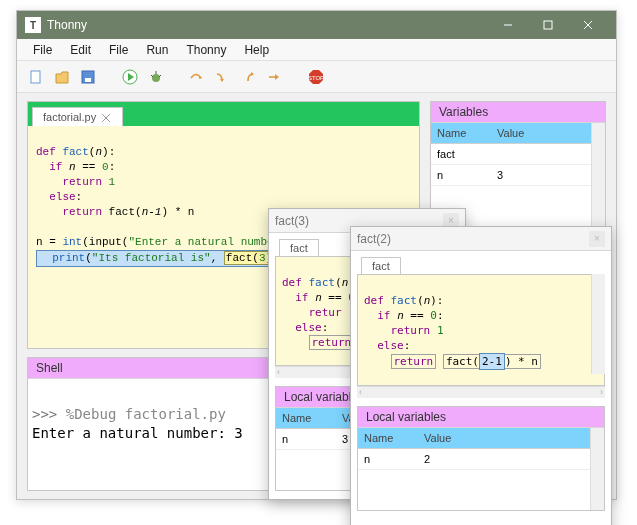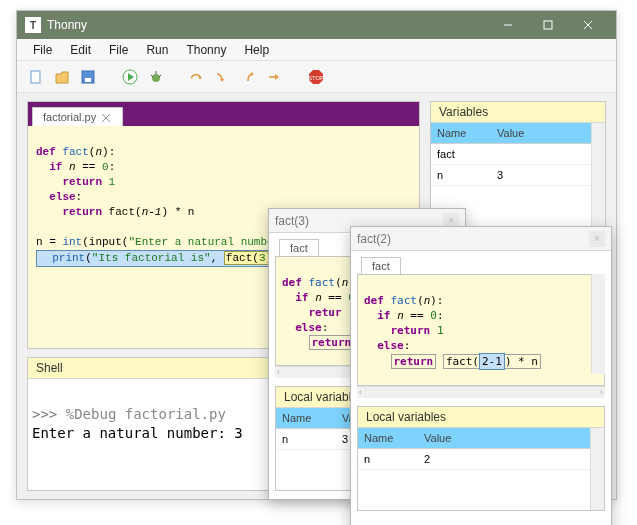--- a/index.html
+++ b/index.html
@@ -69,54 +69,54 @@
   .left-col { flex: 1; padding: 8px 6px 8px 10px; display:flex; flex-direction:column; gap:8px; }
   .right-col { width: 190px; padding: 8px 10px 8px 4px; }
   .panel {
     border: 1px solid #c7c7c7;
     background: #fff;
   }
   .tab-strip {
     height: 24px;
     display: flex;
     align-items: flex-end;
-    background: #701a75;
+    background: #22c55e;
     padding-left: 4px;
   }
   .tab {
     background: #fff;
     border: 1px solid #c7c7c7;
     border-bottom: none;
     padding: 3px 10px;
     font-size: 11px;
     color: #555;
     display: flex;
     align-items: center;
     gap: 6px;
   }
   .tab .x { width:10px; height:10px; color:#888; }
   .panel-title {
-    background: #fef9c3;
+    background: #f0abfc;
     border-bottom: 1px solid #d7d7d7;
     padding: 3px 8px;
     font-size: 12px;
     color: #333;
   }
   .code-area {
     background: #fdfad5;
     font-family: Consolas, "Courier New", monospace;
     font-size: 11px;
     padding: 4px 8px;
     line-height: 15px;
     position: relative;
     min-height: 200px;
     white-space: pre;
     overflow: hidden;
   }
-  .kw { color: #8b008b; font-weight: bold; }
+  .kw { color: #8b008b; font-weight: normal; }
   .fn { color: #1a5fb4; }
   .num { color: #1c7a1c; }
   .str { color: #1c7a1c; }
   .id { font-style: italic; }
   .exec-line {
     background: #c4e0f9;
     border: 1px solid #5a8ab8;
     display: inline-block;
     padding: 0 2px;
   }

